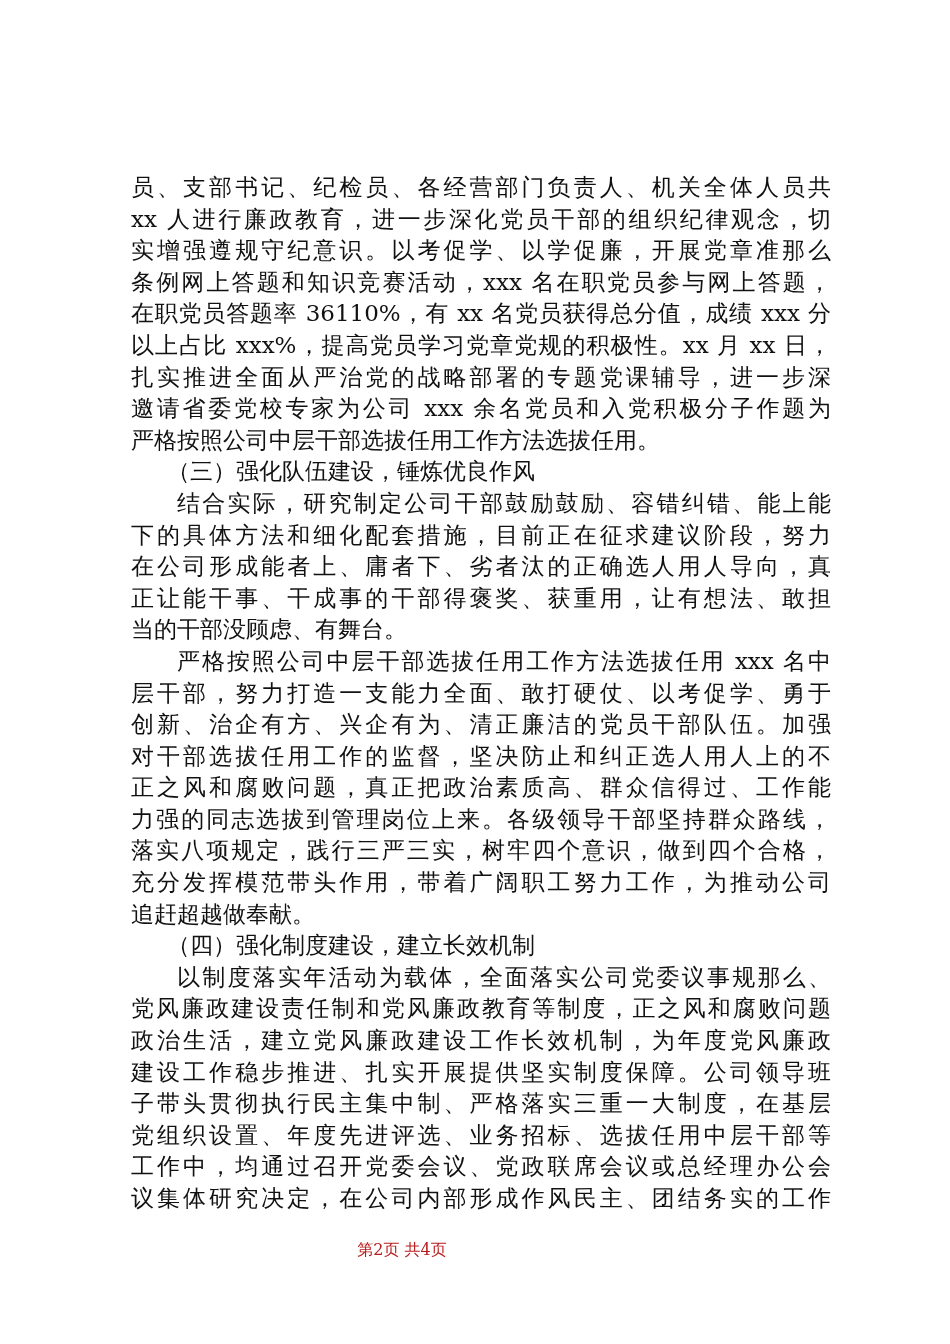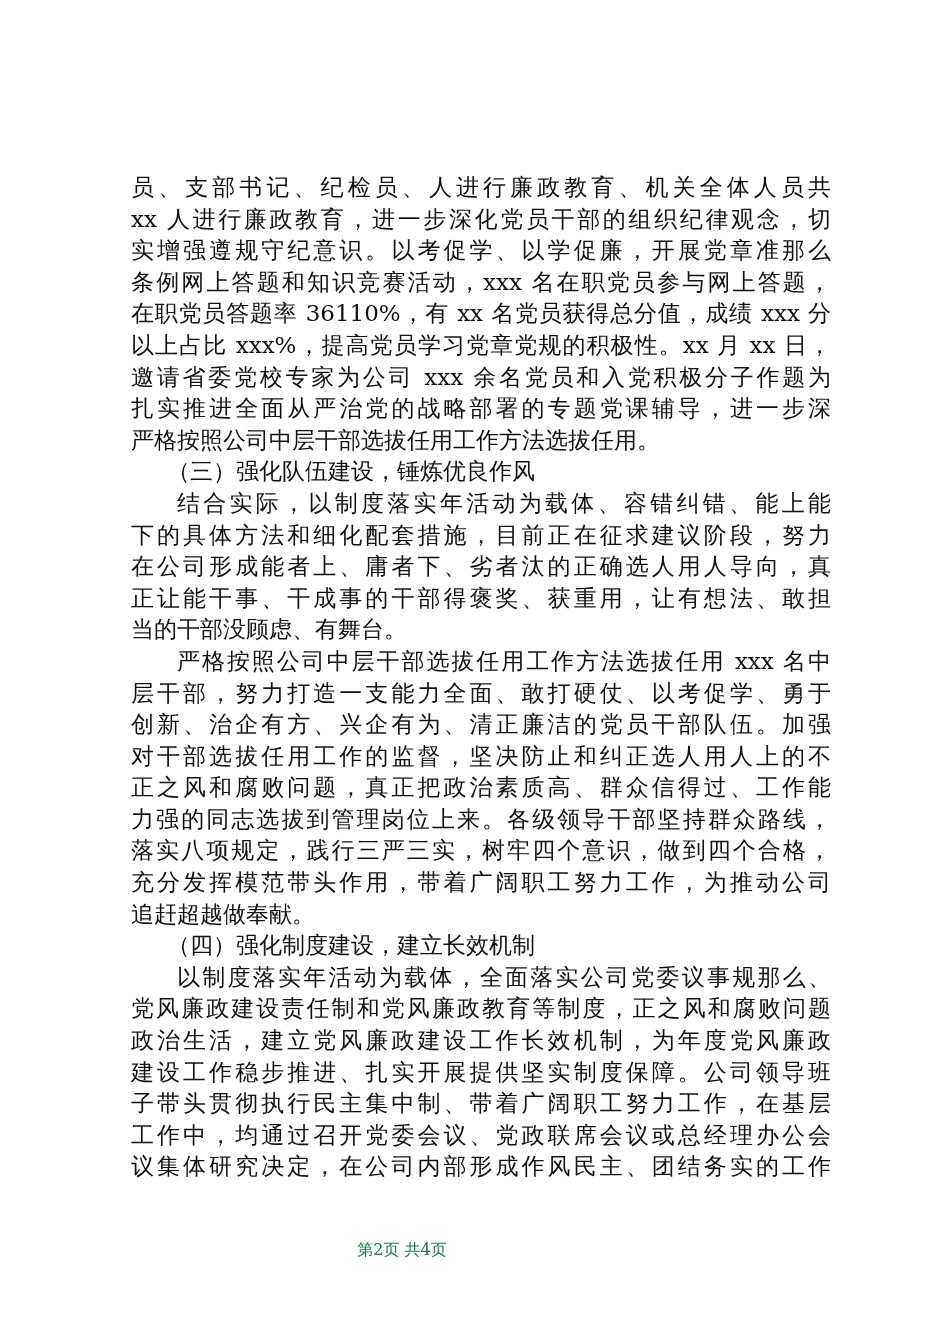--- a/index.html
+++ b/index.html
@@ -6,54 +6,55 @@
   body { width:950px; height:1344px; position:relative; overflow:hidden;
          font-family: "DejaVu Serif", "Liberation Serif", serif; color:#111; }
   .page { position:absolute; left:0; top:0; width:950px; height:1344px; background:#fff; }
   .content { position:absolute; left:131px; top:172px; width:700px; }
   .line { height:31.6px; line-height:31.6px; font-size:23px; white-space:nowrap;
           text-align:justify; text-align-last:justify; overflow:visible; }
   .line.last { text-align-last:left; }
   .line.indent { padding-left:46px; }
   .line.heading { padding-left:36px; text-align-last:left; }
   .footer { position:absolute; left:0; width:804px; top:1238px; text-align:center;
-            font-size:16px; line-height:24px; color:#15803d; }
+            font-size:16px; line-height:24px; color:#b91c1c; }
 </style>
 </head>
 <body>
 
 <div class="page">
   <div class="content" id="content">
-      <div class="line">员、支部书记、纪检员、人进行廉政教育、机关全体人员共</div>
+      <div class="line">员、支部书记、纪检员、各经营部门负责人、机关全体人员共</div>
       <div class="line">xx 人进行廉政教育，进一步深化党员干部的组织纪律观念，切</div>
       <div class="line">实增强遵规守纪意识。以考促学、以学促廉，开展党章准那么</div>
       <div class="line">条例网上答题和知识竞赛活动，xxx 名在职党员参与网上答题，</div>
       <div class="line">在职党员答题率 36110%，有 xx 名党员获得总分值，成绩 xxx 分</div>
       <div class="line">以上占比 xxx%，提高党员学习党章党规的积极性。xx 月 xx 日，</div>
+      <div class="line">扎实推进全面从严治党的战略部署的专题党课辅导，进一步深</div>
       <div class="line">邀请省委党校专家为公司 xxx 余名党员和入党积极分子作题为</div>
-      <div class="line">扎实推进全面从严治党的战略部署的专题党课辅导，进一步深</div>
       <div class="line last">严格按照公司中层干部选拔任用工作方法选拔任用。</div>
       <div class="line heading">（三）强化队伍建设，锤炼优良作风</div>
-      <div class="line indent">结合实际，以制度落实年活动为载体、容错纠错、能上能</div>
+      <div class="line indent">结合实际，研究制定公司干部鼓励鼓励、容错纠错、能上能</div>
       <div class="line">下的具体方法和细化配套措施，目前正在征求建议阶段，努力</div>
       <div class="line">在公司形成能者上、庸者下、劣者汰的正确选人用人导向，真</div>
       <div class="line">正让能干事、干成事的干部得褒奖、获重用，让有想法、敢担</div>
       <div class="line last">当的干部没顾虑、有舞台。</div>
       <div class="line indent">严格按照公司中层干部选拔任用工作方法选拔任用 xxx 名中</div>
       <div class="line">层干部，努力打造一支能力全面、敢打硬仗、以考促学、勇于</div>
       <div class="line">创新、治企有方、兴企有为、清正廉洁的党员干部队伍。加强</div>
       <div class="line">对干部选拔任用工作的监督，坚决防止和纠正选人用人上的不</div>
       <div class="line">正之风和腐败问题，真正把政治素质高、群众信得过、工作能</div>
       <div class="line">力强的同志选拔到管理岗位上来。各级领导干部坚持群众路线，</div>
       <div class="line">落实八项规定，践行三严三实，树牢四个意识，做到四个合格，</div>
       <div class="line">充分发挥模范带头作用，带着广阔职工努力工作，为推动公司</div>
       <div class="line last">追赶超越做奉献。</div>
       <div class="line heading">（四）强化制度建设，建立长效机制</div>
       <div class="line indent">以制度落实年活动为载体，全面落实公司党委议事规那么、</div>
       <div class="line">党风廉政建设责任制和党风廉政教育等制度，正之风和腐败问题</div>
       <div class="line">政治生活，建立党风廉政建设工作长效机制，为年度党风廉政</div>
       <div class="line">建设工作稳步推进、扎实开展提供坚实制度保障。公司领导班</div>
-      <div class="line">子带头贯彻执行民主集中制、带着广阔职工努力工作，在基层</div>
+      <div class="line">子带头贯彻执行民主集中制、严格落实三重一大制度，在基层</div>
+      <div class="line">党组织设置、年度先进评选、业务招标、选拔任用中层干部等</div>
       <div class="line">工作中，均通过召开党委会议、党政联席会议或总经理办公会</div>
       <div class="line">议集体研究决定，在公司内部形成作风民主、团结务实的工作</div>
     </div>
   <div class="footer">第2页 共4页</div>
 </div>
 
 </body></html>

